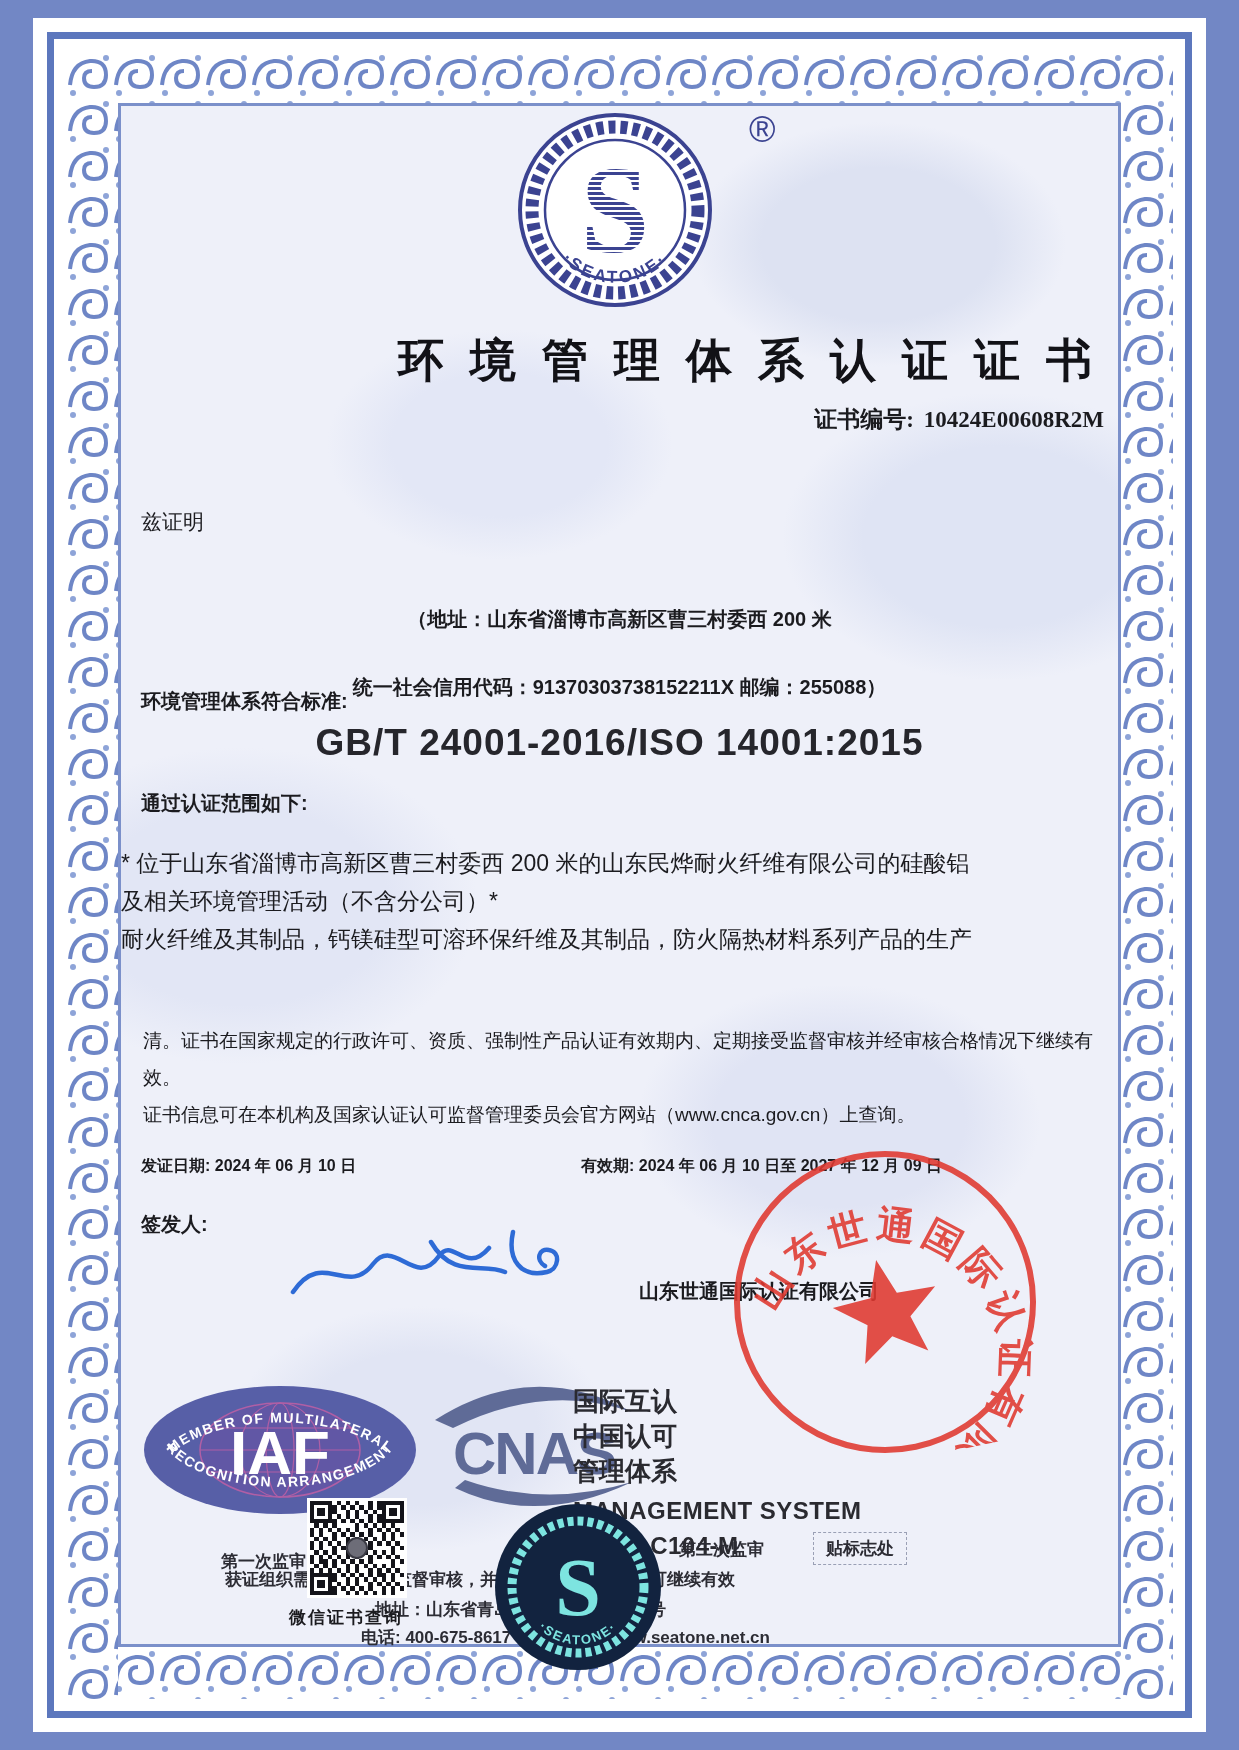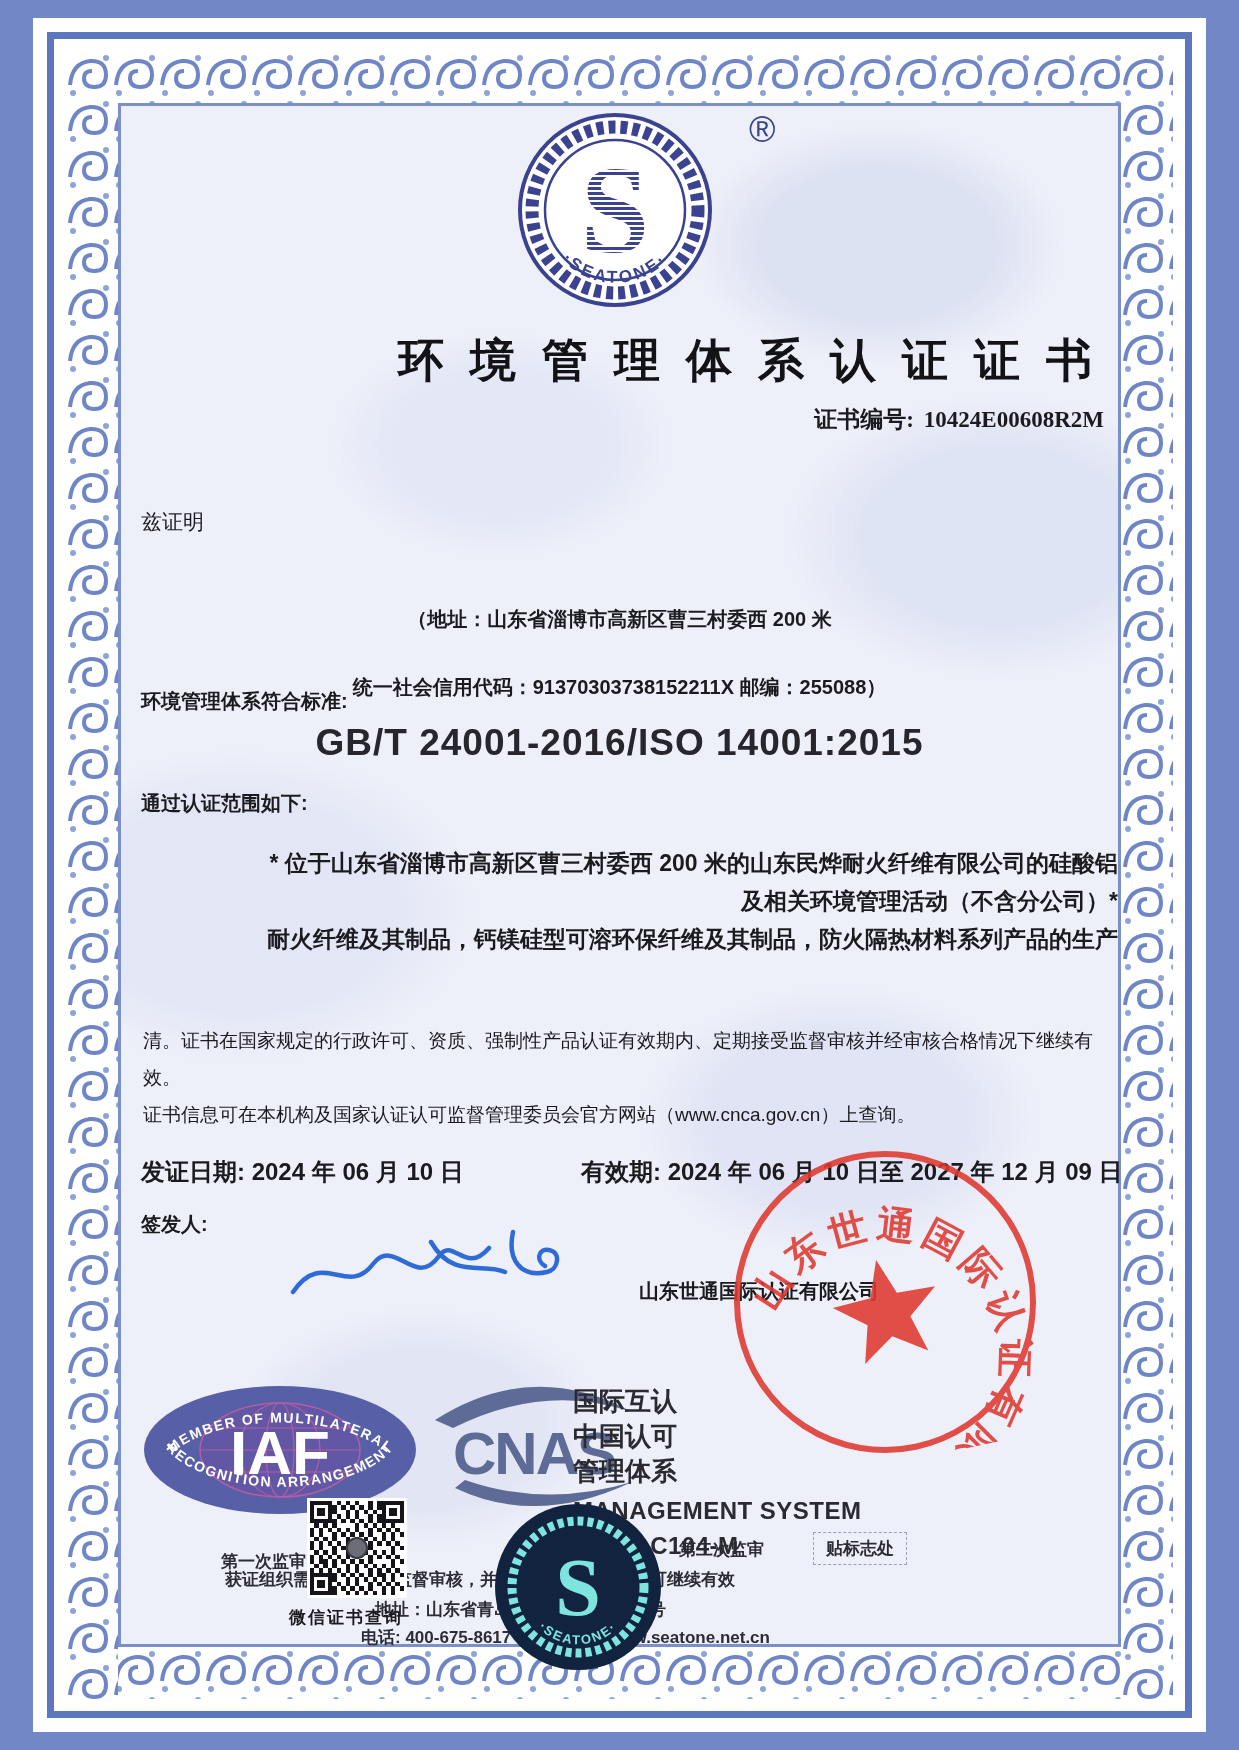--- a/index.html
+++ b/index.html
@@ -29,23 +29,23 @@
          letter-spacing:26px;text-indent:26px;color:#121217;}
   .certno{right:14px;top:298px;font-size:23px;font-weight:bold;}
   .certno .lbl{margin-right:10px;}
   .attest{left:20px;top:402px;font-size:21px;}
   .company{left:0;right:0;top:418px;text-align:center;font-size:40px;font-weight:bold;letter-spacing:3px;}
   .addr1{left:0;right:0;top:500px;text-align:center;font-size:20px;font-weight:bold;}
   .addr2{left:0;right:0;top:536px;text-align:center;font-size:20px;font-weight:bold;margin-top:32px;}
   .stdlabel{left:20px;top:582px;font-size:20px;font-weight:bold;}
   .stdvalue{left:0;right:0;top:616px;text-align:center;font-size:37px;font-weight:bold;letter-spacing:1px;color:#26262c;}
   .scopelabel{left:20px;top:684px;font-size:20px;font-weight:bold;}
-  .scope{left:0;right:0;top:738px;text-align:right;font-size:23px;font-weight:bold;line-height:38px;}
+  .scope{left:0;right:0;top:738px;text-align:left;font-size:23px;font-weight:normal;line-height:38px;}
   .notes{left:22px;right:22px;top:916px;font-size:19px;line-height:37px;text-align:left;}
-  .daterow{left:20px;right:20px;top:1050px;font-size:24px;font-weight:bold;}
+  .daterow{left:20px;right:20px;top:1050px;font-size:16px;font-weight:bold;}
   .daterow .valid{position:absolute;left:440px;top:0;white-space:nowrap;}
   .signer{left:20px;top:1105px;font-size:20px;font-weight:bold;}
   .signature{left:160px;top:1108px;}
   .issuer{left:518px;top:1172px;font-size:20px;font-weight:bold;}
   .stamp{left:604px;top:1036px;opacity:.88;transform:rotate(-12deg);}
   .seatone-logo{left:330px;top:-4px;}
   .iaf-logo{left:16px;top:1276px;}
   .cnas-logo{left:306px;top:1266px;}
   .accred{left:452px;top:1278px;font-size:26px;font-weight:bold;line-height:35px;color:#2a2a30;}
   .accred .en{font-size:24px;letter-spacing:.5px;margin-top:4px;}

